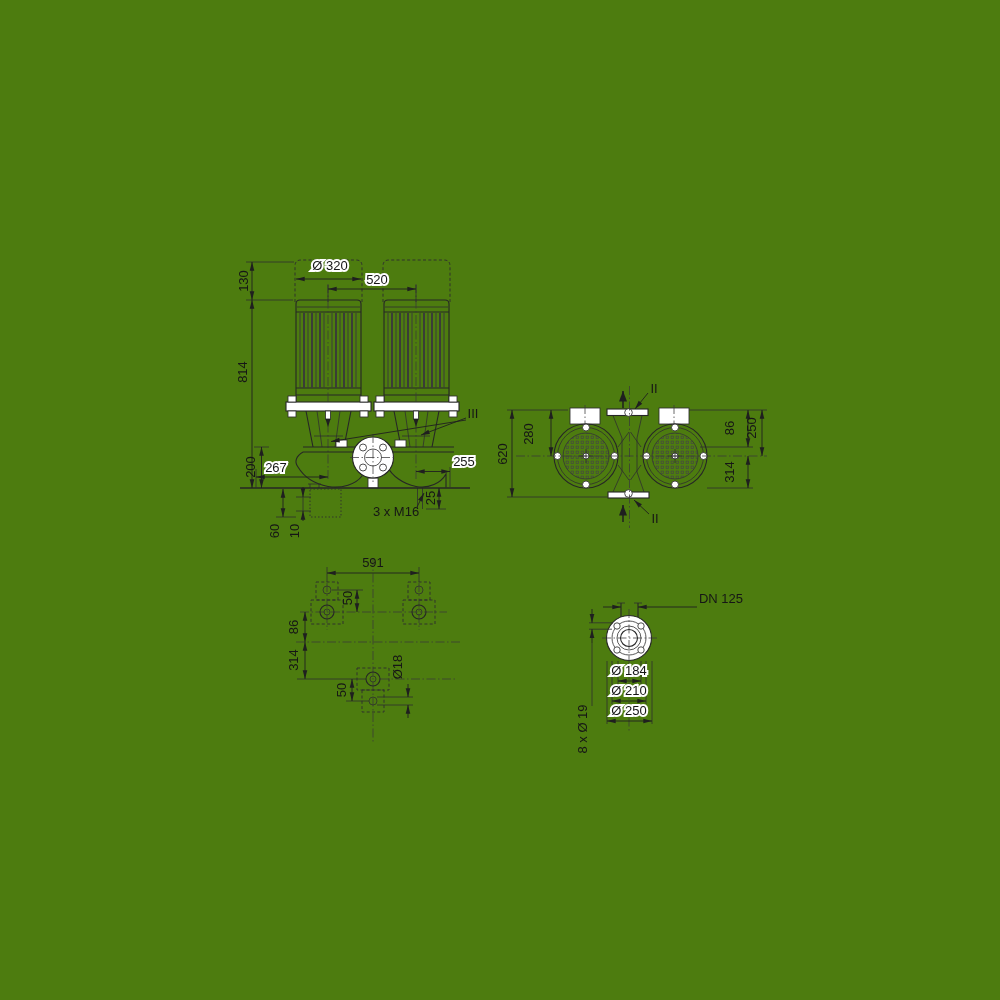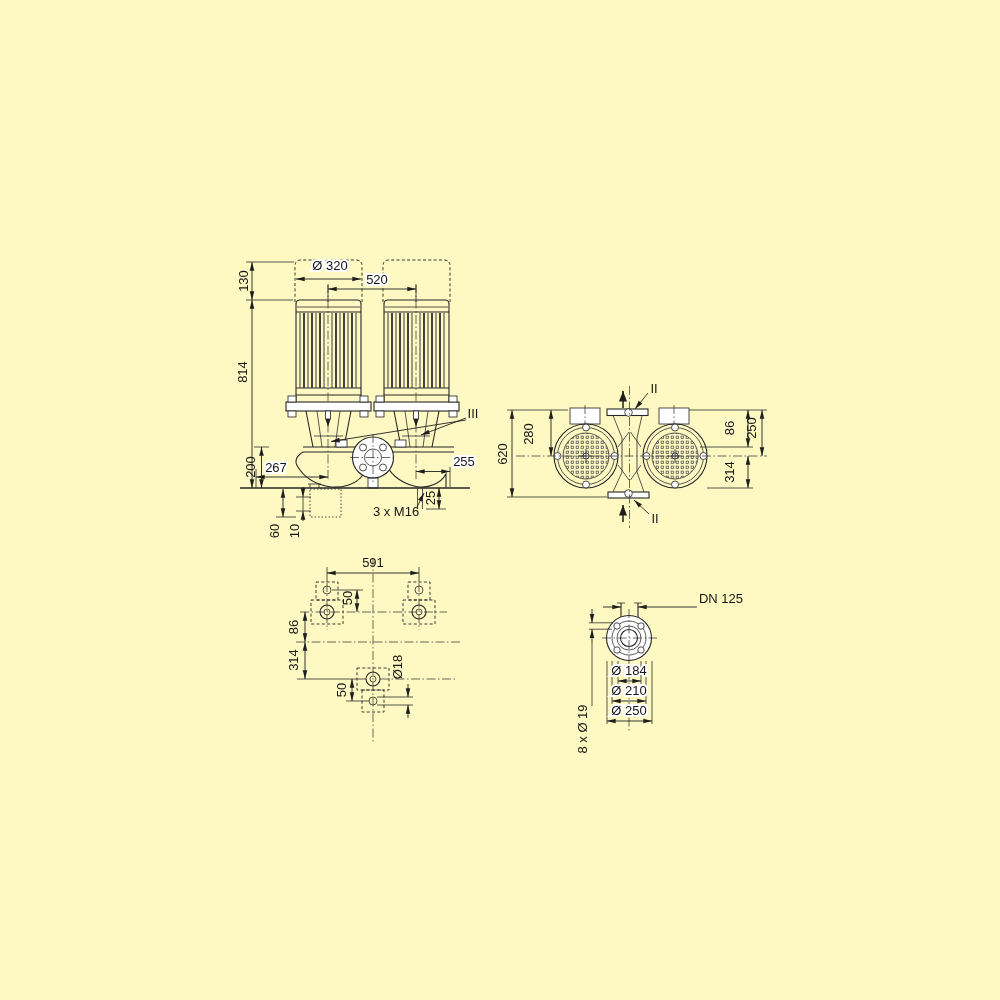--- a/index.html
+++ b/index.html
@@ -1,16 +1,16 @@
 <!DOCTYPE html>
 <html><head>
 <meta charset="utf-8">
 <style>
   html,body{margin:0;padding:0;background:#fff;}
-  .canvas{width:1000px;height:1000px;background:#fef9c3;position:relative;font-family:"Liberation Sans",sans-serif;}
+  .canvas{width:1000px;height:1000px;background:#4d7c0f;position:relative;font-family:"Liberation Sans",sans-serif;}
   svg{display:block;}
   .o{stroke:#262626;stroke-width:1.1;fill:none;}
   .ob{stroke:#262626;stroke-width:1.35;fill:none;}
   .thin{stroke:#2e2e2e;stroke-width:.8;fill:none;}
   .dim{stroke:#1f1f1f;stroke-width:.9;fill:none;}
   .cl{stroke:#3a3a3a;stroke-width:.75;fill:none;stroke-dasharray:9 2.5 1.5 2.5;}
   .dash{stroke:#2e2e2e;stroke-width:.95;fill:none;stroke-dasharray:3 2.3;}
   .dot{stroke:#2e2e2e;stroke-width:.95;fill:none;stroke-dasharray:1.4 2.1;}
   .fin{stroke:#3a3a3a;stroke-width:1;fill:none;}
   .finb{stroke:#3a3a3a;stroke-width:1.9;fill:none;}

